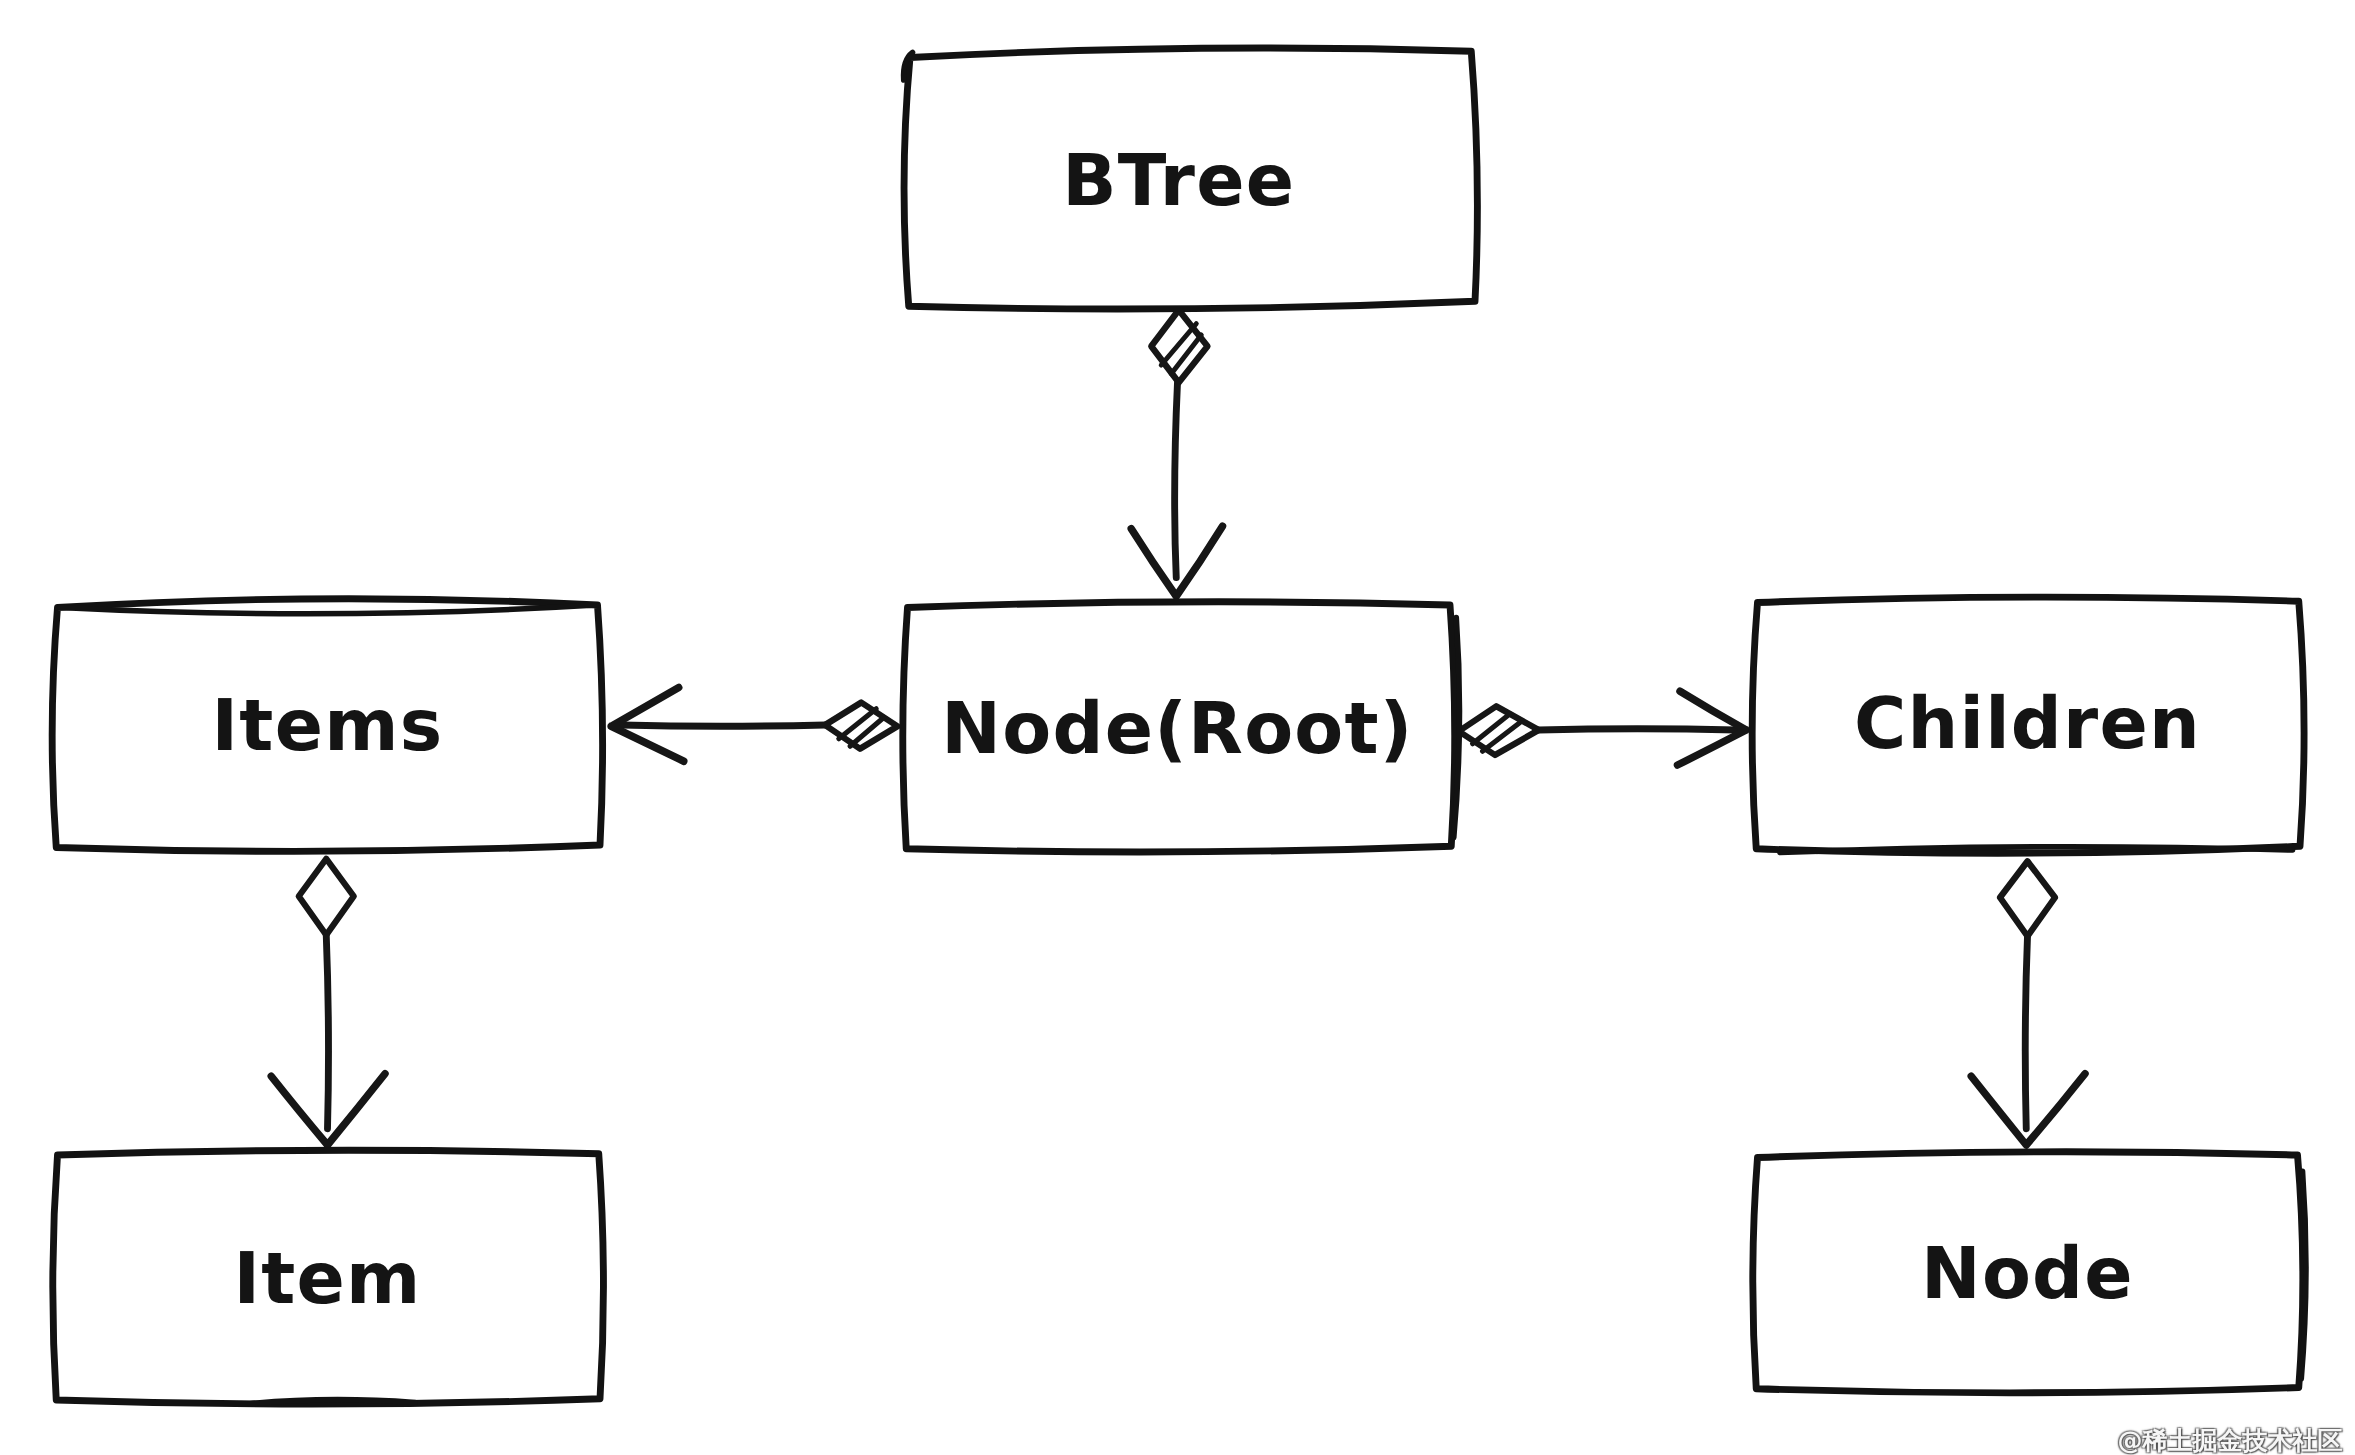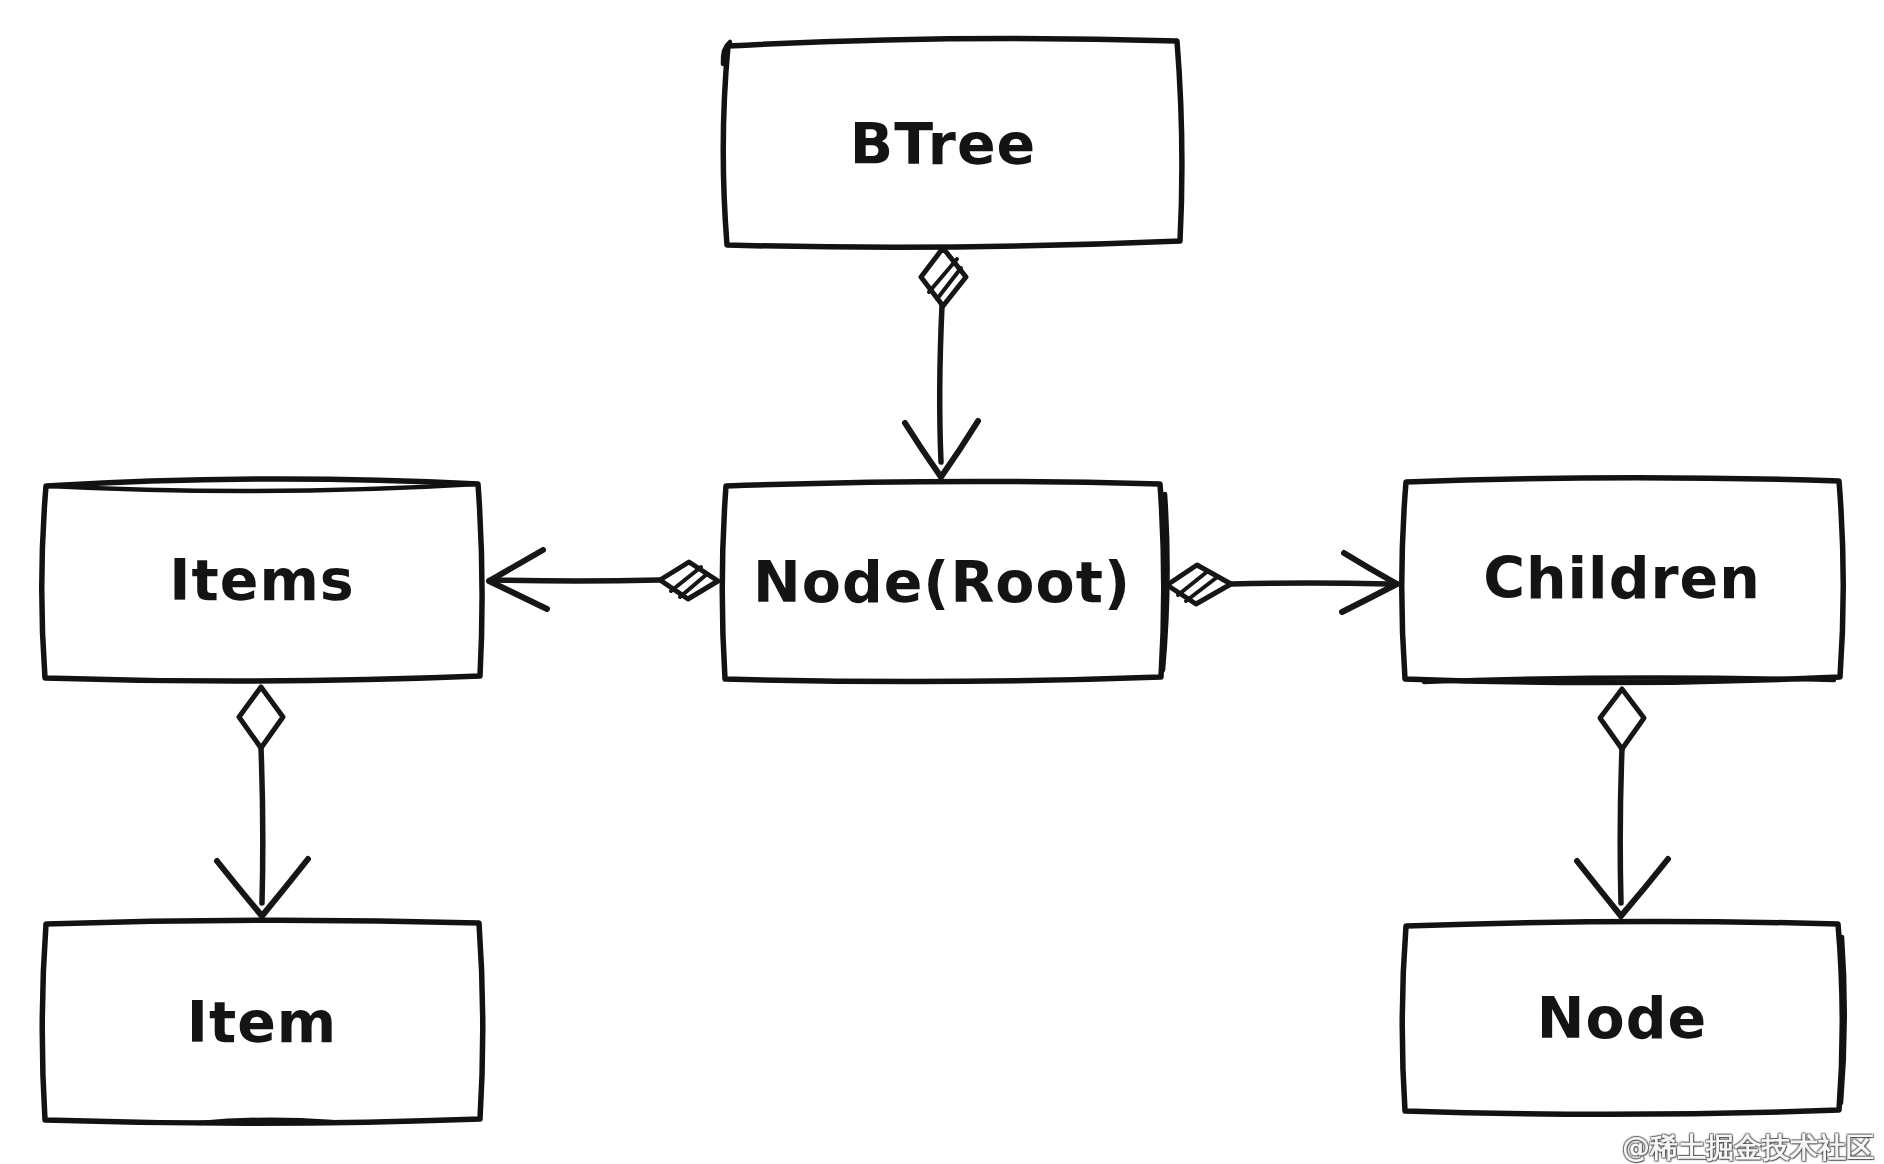--- a/index.html
+++ b/index.html
@@ -77,21 +77,21 @@
       -4px 1px 2px rgba(80, 80, 80, 0.65),
       2px 3px 3px rgba(150, 150, 150, 0.45),
       -1px -1px 1px rgba(110, 110, 110, 0.5);
     white-space: nowrap;
     line-height: 1;
   }
   .wm-community {
     position: absolute;
     right: 10px;
     bottom: 2px;
-    font-size: 28px;
+    font-size: 20px;
     font-weight: 700;
     color: rgba(255, 255, 255, 0.95);
     text-shadow:
       1px 1px 1px rgba(70, 70, 70, 0.85),
       -1px -1px 1px rgba(70, 70, 70, 0.6),
       1px -1px 1px rgba(70, 70, 70, 0.6),
       -1px 1px 1px rgba(70, 70, 70, 0.6);
     white-space: nowrap;
     line-height: 1;
   }

